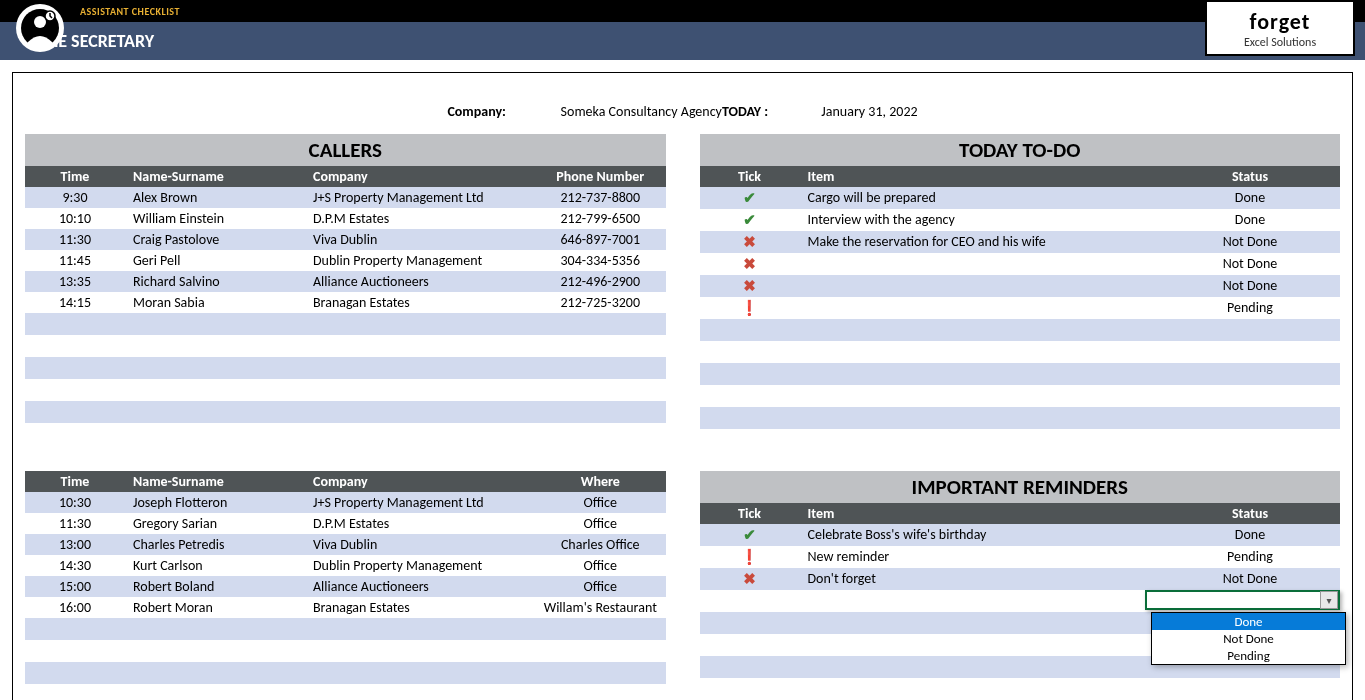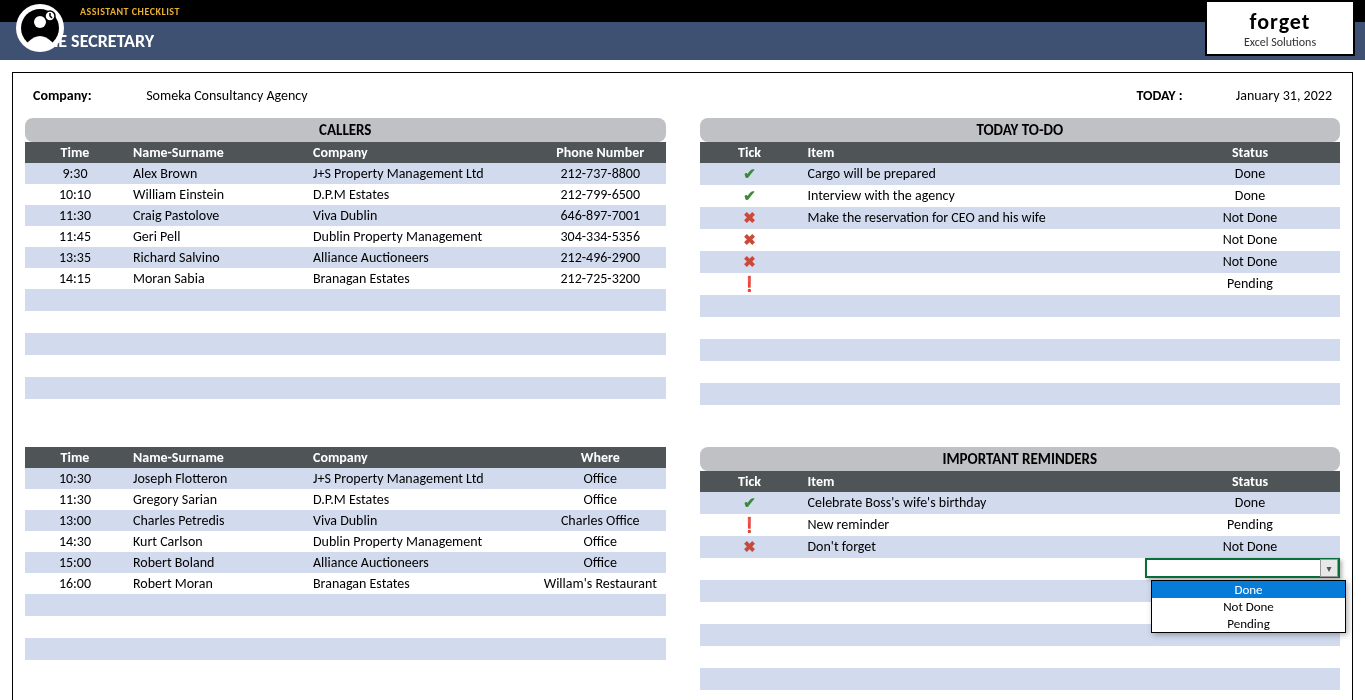--- a/index.html
+++ b/index.html
@@ -13,28 +13,28 @@
 
 .avatar-icon { position: absolute; left: 16px; top: 4px; width: 48px; height: 48px; background: #fff; border-radius: 50%; display: flex; align-items: center; justify-content: center; z-index: 2; }
 .avatar-icon svg { width: 40px; height: 40px; }
 
 .logo-box { position: absolute; right: 10px; top: 0; width: 150px; height: 56px; background: #fff; display: flex; flex-direction: column; align-items: center; justify-content: center; border: 2px solid #000; z-index: 3; }
 .logo-main { font-size: 22px; font-weight: bold; letter-spacing: 1px; }
 .logo-sub { font-size: 12px; color: #333; }
 
 .page { border: 1px solid #000; margin: 12px; padding: 6px 12px 12px 12px; min-height: 615px; }
 
-.info-row { display: flex; justify-content: space-between; padding: 8px 8px 14px 8px; }
+.info-row { display: flex; justify-content: center; padding: 8px 8px 14px 8px; margin-top: 16px; }
 .info-left .label { font-weight: bold; display: inline-block; width: 110px; }
 .info-right .label { font-weight: bold; display: inline-block; margin-right: 50px; }
 
 .panels-grid { display: grid; grid-template-columns: 1fr 1fr; gap: 20px 34px; }
 
 .panel { }
-.panel-title { background: #bfc1c4; text-align: center; font-weight: bold; padding: 3px 0; font-size: 15px; border-radius: 8px; }
+.panel-title { background: #bfc1c4; text-align: center; font-weight: bold; padding: 3px 0; font-size: 21px; }
 
 .thead-row { background: #4f5456; color: #fff; display: flex; font-weight: bold; }
 .thead-row > div, .trow > div { padding: 2px 8px; }
 
 .trow { display: flex; }
 .trow.even { background: #d2daee; }
 .trow.odd { background: #fff; }
 .trow.empty { height: 22px; }
 
 .callers .c-time, .appts .c-time { width: 100px; text-align: center; }

